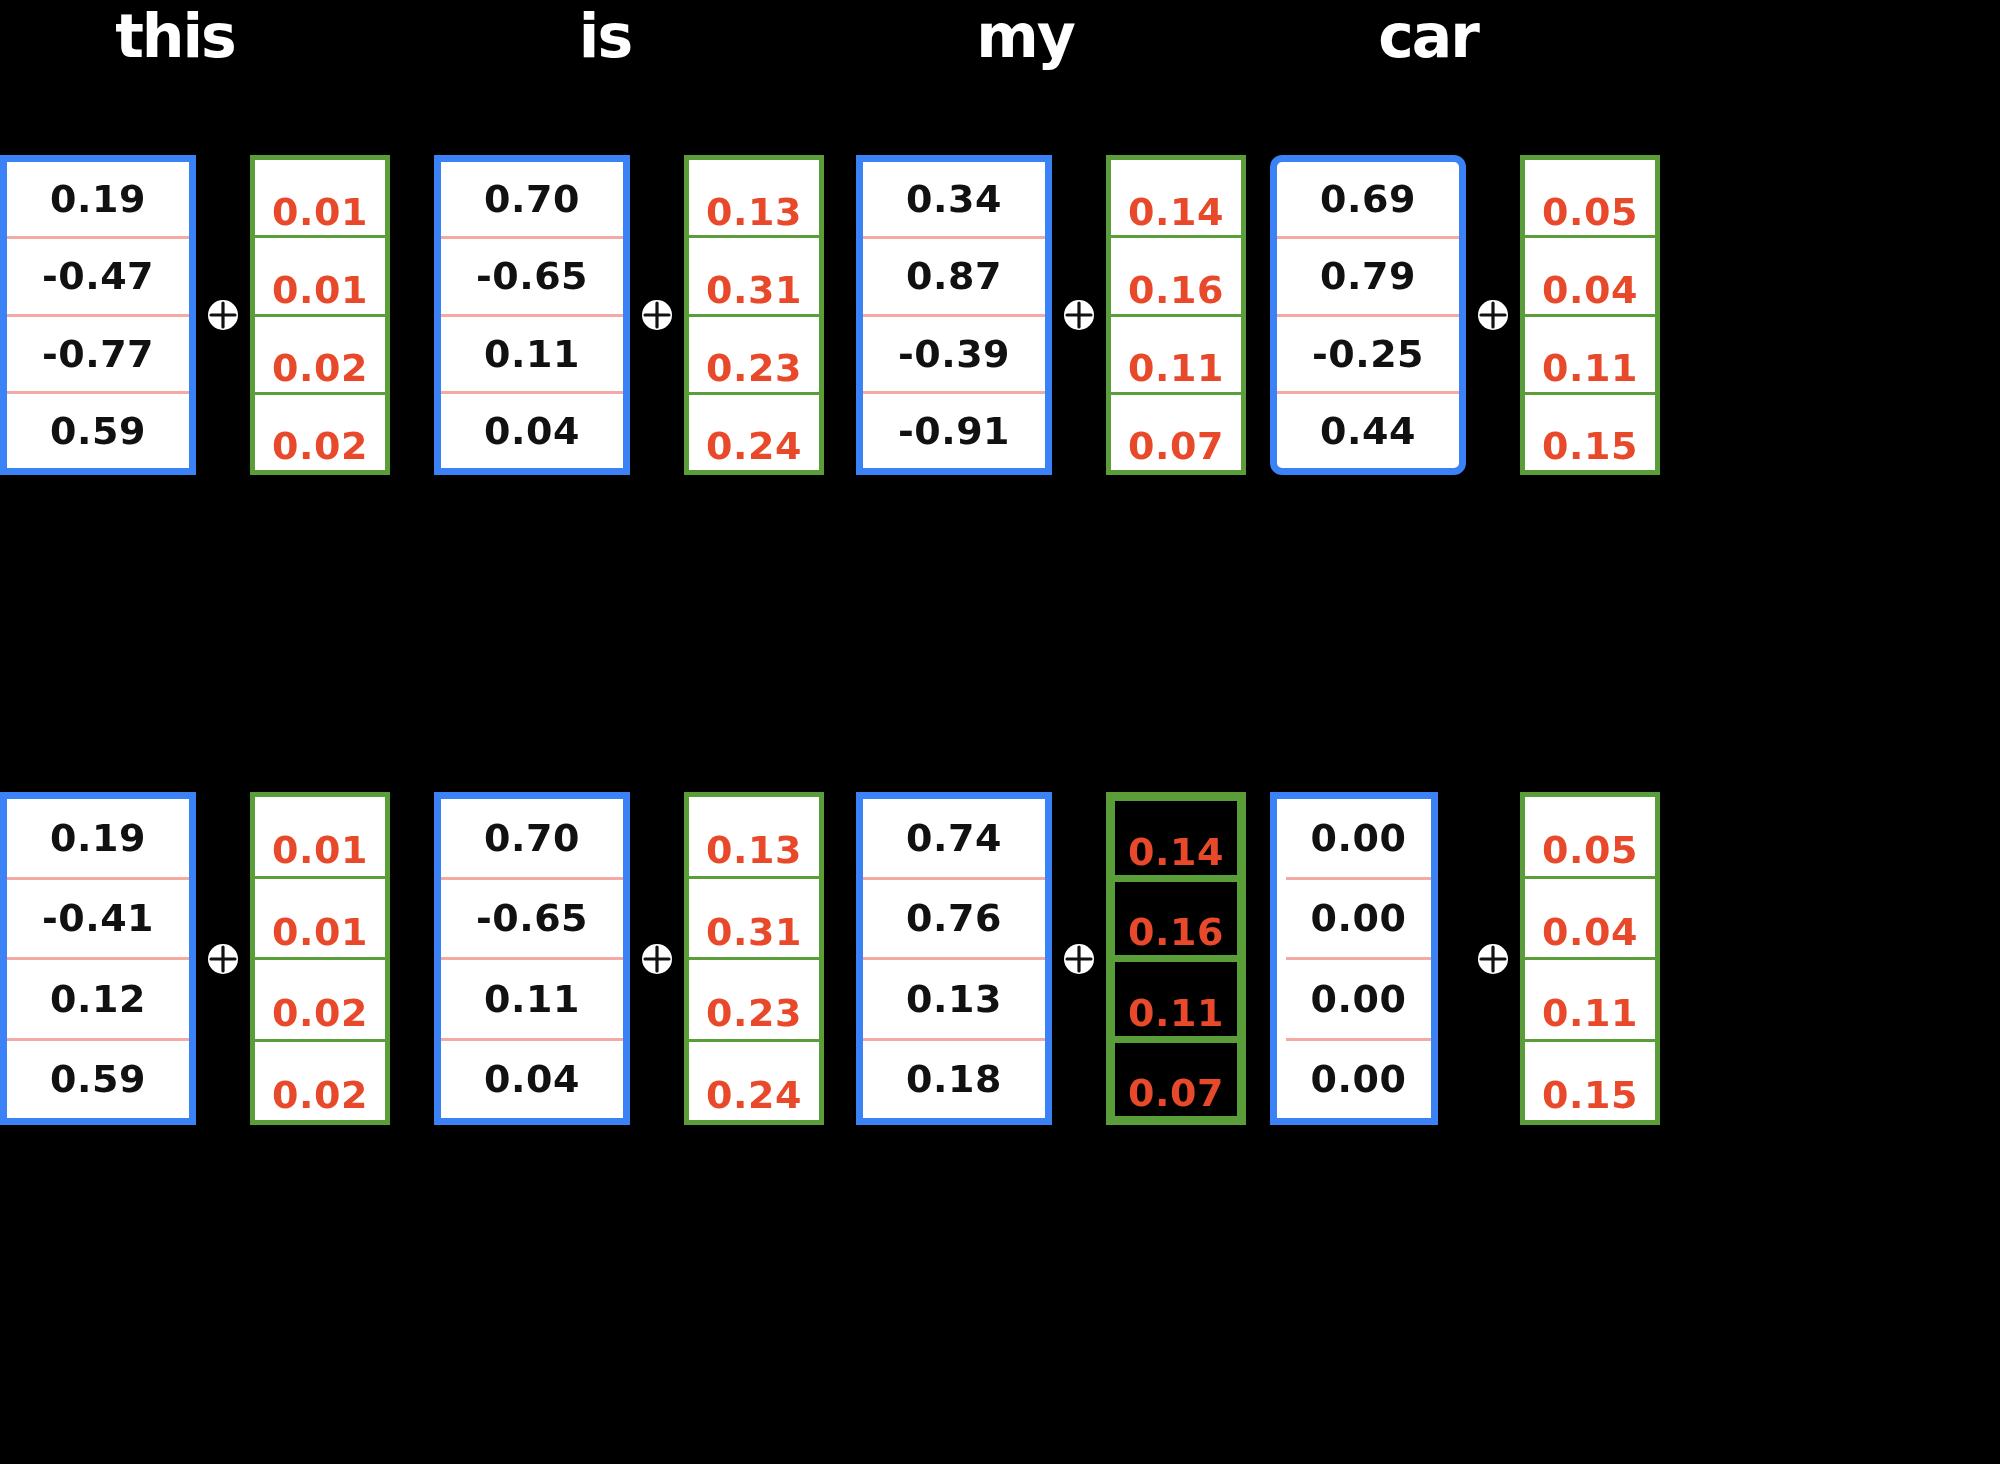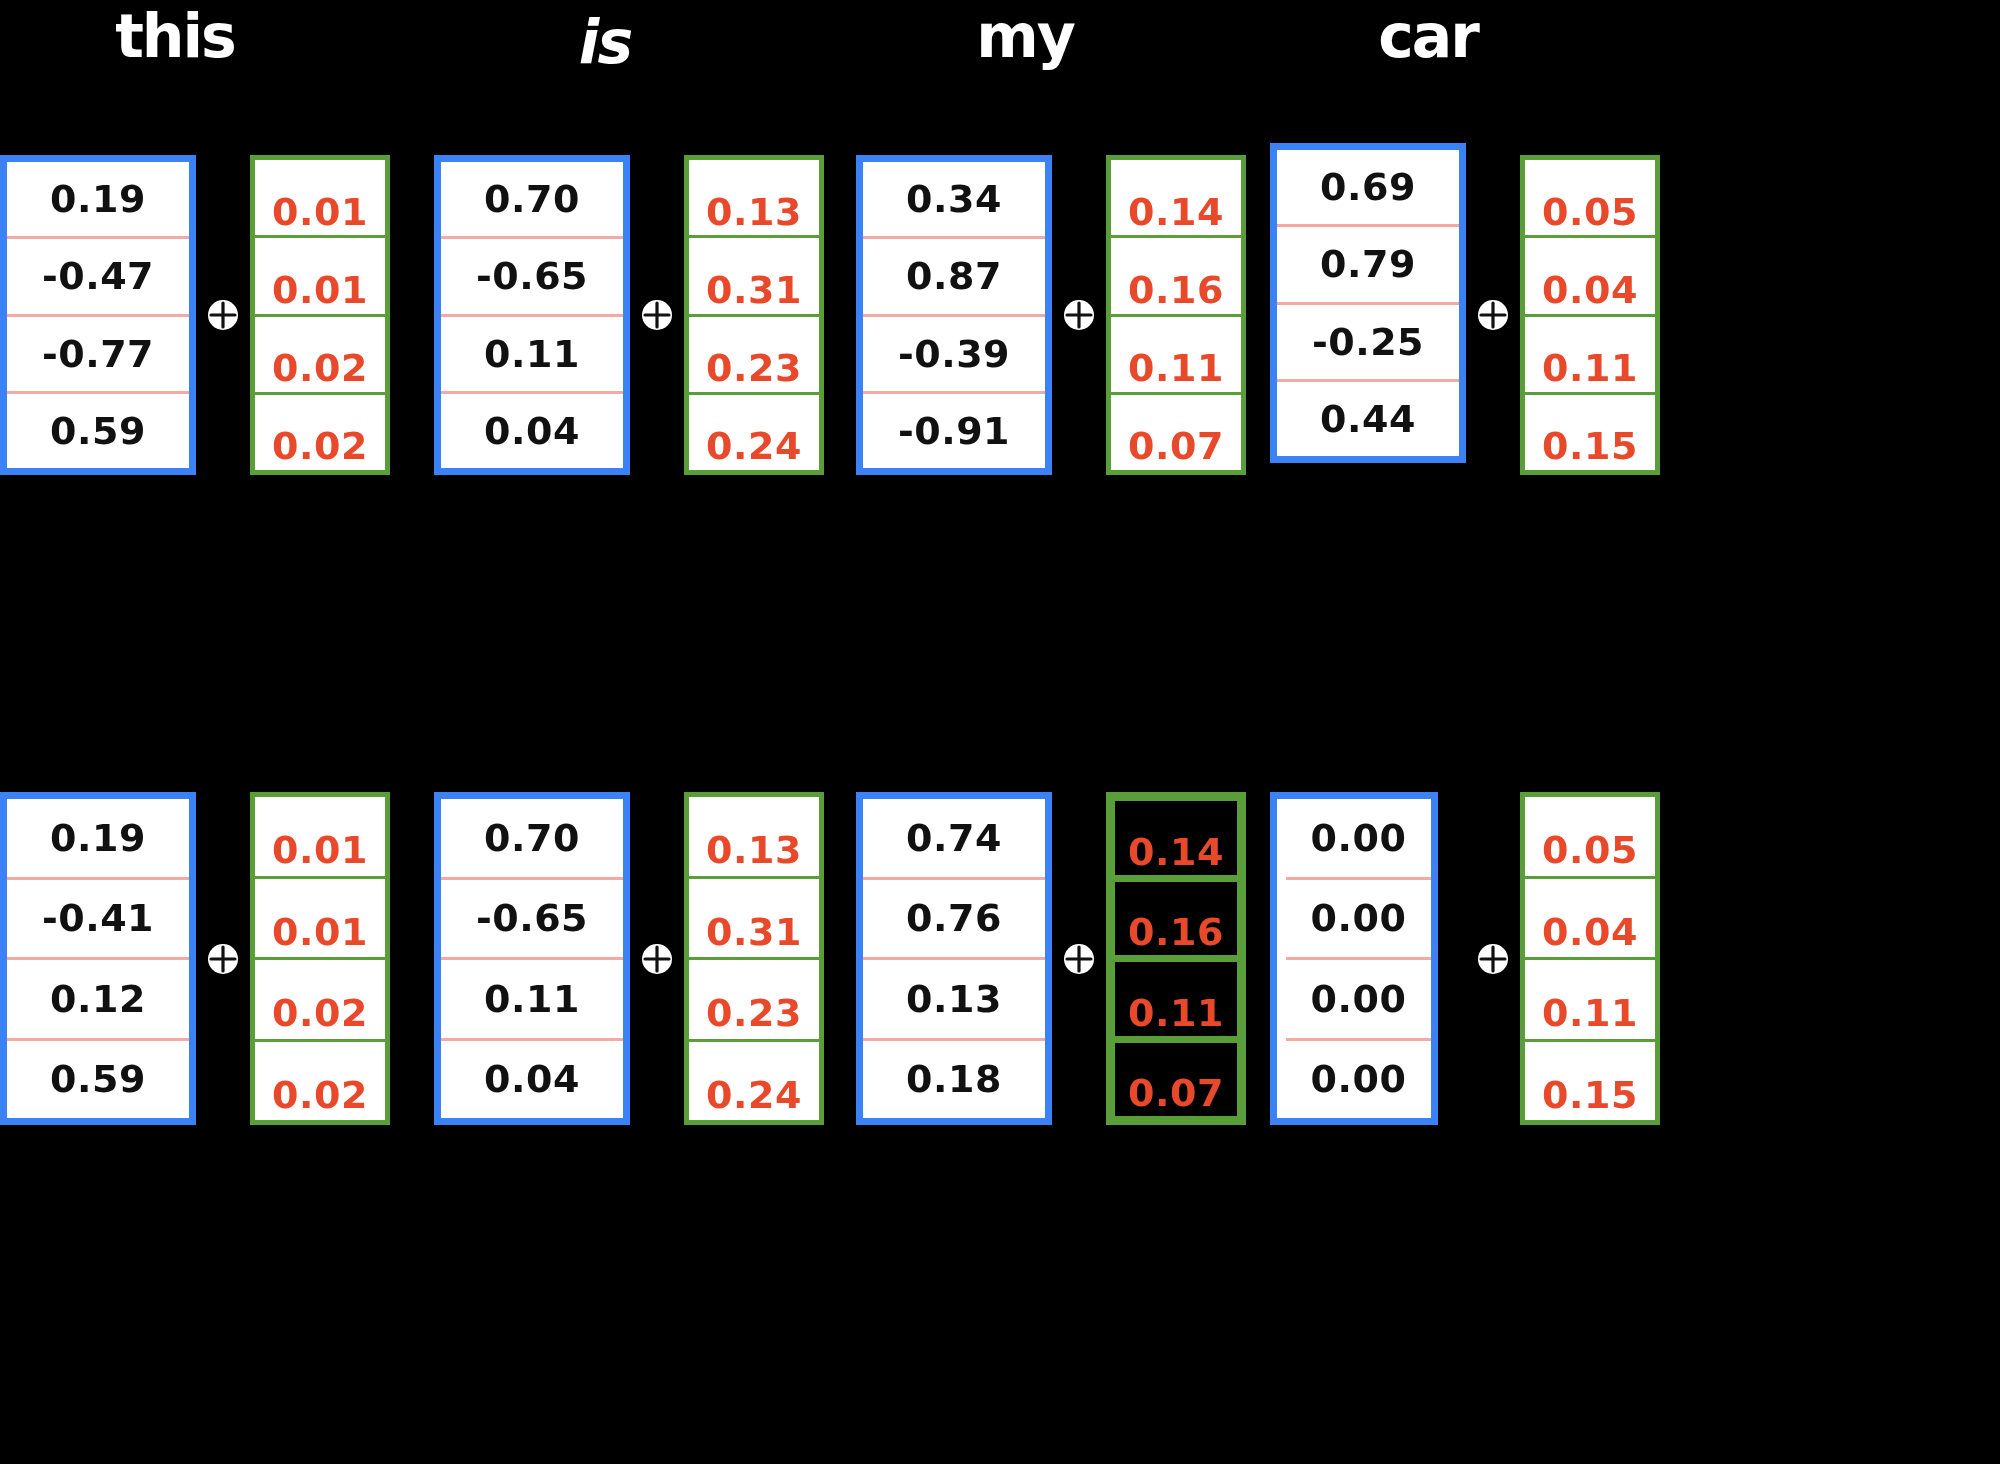--- a/index.html
+++ b/index.html
@@ -62,21 +62,21 @@
     width:34px;height:34px;
     transform:translate(-50%,-50%);
   }
   .plus svg{display:block;width:34px;height:34px;}
 </style>
 </head>
 <body>
 
 <div id="stage">
     <div class="word-label" style="left: 175px; top: 6px;">this</div>
-    <div class="word-label" style="left: 605px; top: 12px; font-style: italic;">is</div>
+    <div class="word-label" style="left: 605px; top: 6px;">is</div>
     <div class="word-label" style="left: 1025px; top: 6px;">my</div>
     <div class="word-label" style="left: 1428px; top: 6px;">car</div>
     <div class="vec red" style="left: 0px; top: 155px; width: 196px; height: 320px;">
       <div class="cell">0.19</div>
       <div class="cell">-0.47</div>
       <div class="cell">-0.77</div>
       <div class="cell">0.59</div>
     </div>
     <div class="vec green" style="left: 250px; top: 155px; width: 140px; height: 320px;">
       <div class="cell">0.01</div>
@@ -119,21 +119,21 @@
       <div class="cell">0.16</div>
       <div class="cell">0.11</div>
       <div class="cell">0.07</div>
     </div>
     <div class="plus" style="left: 1079px; top: 315px;">
       <svg viewBox="0 0 34 34" xmlns="http://www.w3.org/2000/svg">
         <circle cx="17" cy="17" r="15" fill="#ffffff"></circle>
         <path d="M17 5 V29 M5 17 H29" stroke="#111111" stroke-width="3.2" stroke-linecap="round"></path>
       </svg>
     </div>
-    <div class="vec red" style="left: 1270px; top: 143px; width: 196px; height: 320px;">
+    <div class="vec red" style="left: 1270px; top: 155px; width: 196px; height: 320px; border-radius: 12px;">
       <div class="cell">0.69</div>
       <div class="cell">0.79</div>
       <div class="cell">-0.25</div>
       <div class="cell">0.44</div>
     </div>
     <div class="vec green" style="left: 1520px; top: 155px; width: 140px; height: 320px;">
       <div class="cell">0.05</div>
       <div class="cell">0.04</div>
       <div class="cell">0.11</div>
       <div class="cell">0.15</div>

